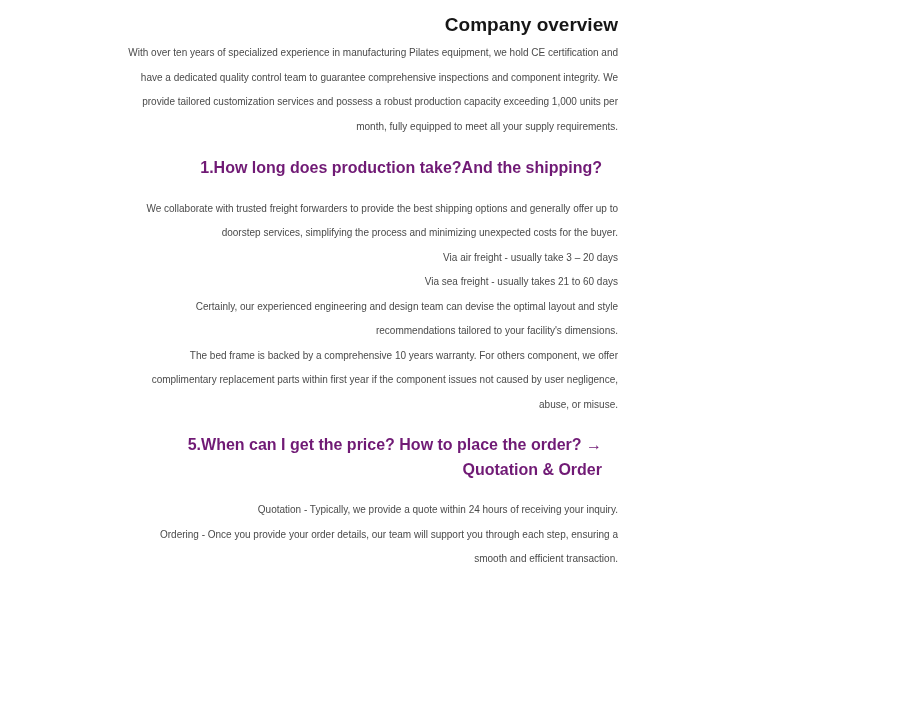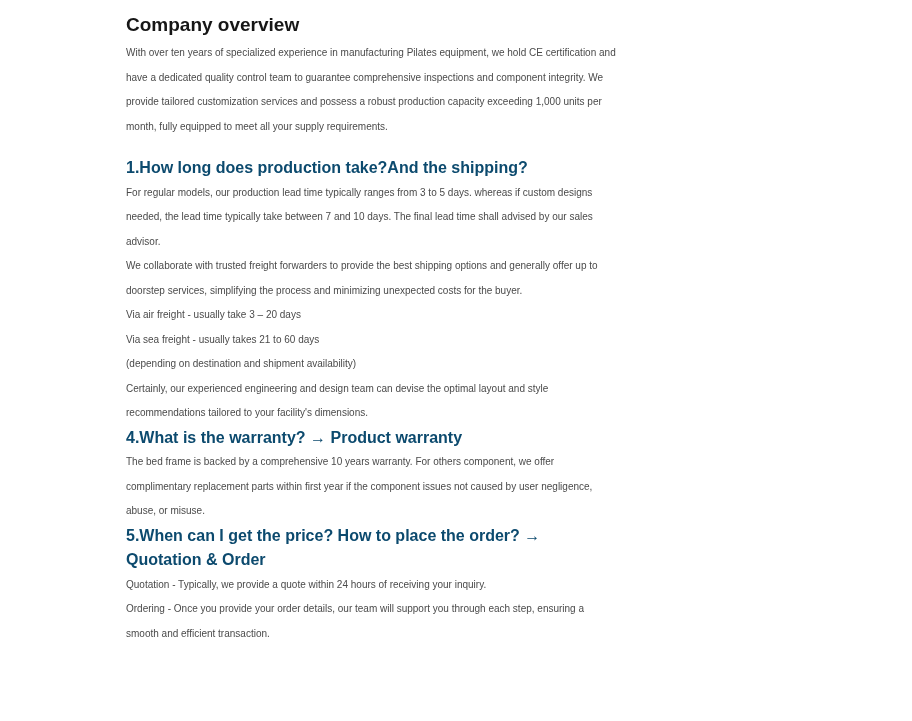--- a/index.html
+++ b/index.html
@@ -11,20 +11,21 @@
     width: 912px;
     height: 721px;
     overflow: hidden;
     font-family: "Liberation Sans", sans-serif;
   }
   .page {
     box-sizing: border-box;
     width: 732px;
     height: 721px;
     padding: 11px 114px 0 126px;
+    text-align: right;
   }
   .overview-title {
     font-size: 19px;
     line-height: 27px;
     font-weight: 700;
     color: #161616;
     margin: 0 0 3px 0;
   }
   p.body-text {
     font-size: 10px;
@@ -33,53 +34,50 @@
     color: #4a4a4a;
     margin: 0;
   }
   .faq-list {
     margin-top: 17px;
   }
   h3.faq-question {
     font-size: 16px;
     line-height: 24.5px;
     font-weight: 700;
-    color: #0c4a6e;
-    margin: 0;
+    color: #701a75;
+    margin: 16px;
   }
 </style>
 </head>
 <body>
 
 <div class="page">
 
   <h2 class="overview-title">Company overview</h2>
 
   <p class="body-text">With over ten years of specialized experience in manufacturing Pilates equipment, we hold CE certification and have a dedicated quality control team to guarantee comprehensive inspections and component integrity. We provide tailored customization services and possess a robust production capacity exceeding 1,000 units per month, fully equipped to meet all your supply requirements.</p>
 
   <div class="faq-list">
 
     <section>
       <h3 class="faq-question">1.How long does production take?And the shipping?</h3>
-      <p class="body-text">For regular models, our production lead time typically ranges from 3 to 5 days. whereas if custom designs needed, the lead time typically take between 7 and 10 days. The final lead time shall advised by our sales advisor.</p>
     </section>
 
     <section>
       <p class="body-text">We collaborate with trusted freight forwarders to provide the best shipping options and generally offer up to doorstep services, simplifying the process and minimizing unexpected costs for the buyer.</p>
       <p class="body-text">Via air freight - usually take 3 – 20 days</p>
       <p class="body-text">Via sea freight - usually takes 21 to 60 days</p>
-      <p class="body-text">(depending on destination and shipment availability)</p>
     </section>
 
     <section>
       <p class="body-text">Certainly, our experienced engineering and design team can devise the optimal layout and style recommendations tailored to your facility's dimensions.</p>
     </section>
 
     <section>
-      <h3 class="faq-question">4.What is the warranty? → Product warranty</h3>
       <p class="body-text">The bed frame is backed by a comprehensive 10 years warranty. For others component, we offer complimentary replacement parts within first year if the component issues not caused by user negligence, abuse, or misuse.</p>
     </section>
 
     <section>
       <h3 class="faq-question">5.When can I get the price? How to place the order? → Quotation &amp; Order</h3>
       <p class="body-text">Quotation - Typically, we provide a quote within 24 hours of receiving your inquiry.</p>
       <p class="body-text">Ordering - Once you provide your order details, our team will support you through each step, ensuring a smooth and efficient transaction.</p>
     </section>
 
   </div>

